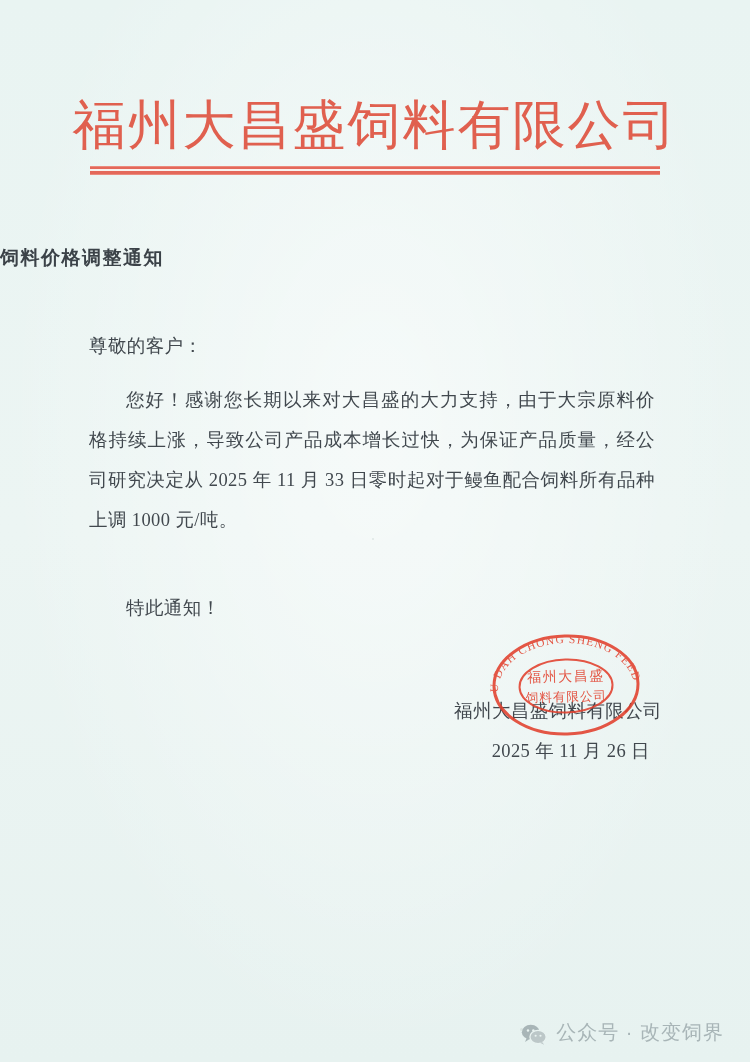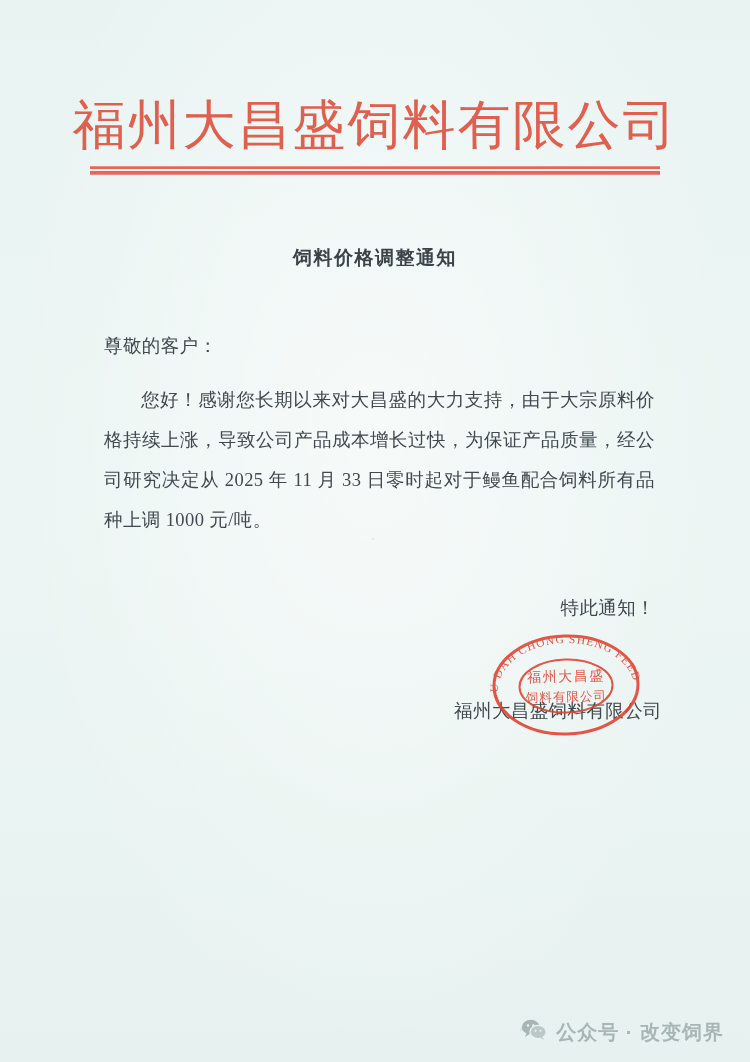--- a/index.html
+++ b/index.html
@@ -65,51 +65,49 @@
     top: 2px;
     height: 1.5px;
     background: #f7f2ef;
   }
 
   
   .doc-title {
     position: absolute;
     left: 0; right: 0;
     top: 222px;
-    text-align: center;
     font-size: 19px;
     font-weight: bold;
     letter-spacing: 1.5px;
     color: #3b4248;
   }
 
   
   .body-block {
     position: absolute;
-    left: 104px;
+    left: 89px;
     right: 95px;
     top: 303px;
     color: #41484e;
     font-size: 18.5px;
     line-height: 40px;
     letter-spacing: 0.4px;
   }
   .salutation {
     margin: 0 0 14px 0;
   }
   .para {
     margin: 0;
     text-indent: 2em;
     text-align: justify;
     text-justify: inter-ideograph;
   }
   .closing {
     margin: 48px 0 0 0;
     text-indent: 2em;
-    text-align: right;
   }
 
   
   .sign-block {
     position: absolute;
     right: 88px;
     top: 668px;
     text-align: right;
     color: #41484e;
     font-size: 18.5px;
@@ -133,27 +131,26 @@
     pointer-events: none;
   }
   .seal svg { display: block; width: 100%; height: 100%; }
 
   
   .footer {
     position: absolute;
     right: 26px;
     bottom: 16px;
     display: flex;
-    align-items: flex-start;
+    align-items: flex-end;
     gap: 9px;
     color: #a8b5b7;
     font-family: "Liberation Sans", "DejaVu Sans", sans-serif;
     font-size: 20px;
     letter-spacing: 1px;
-    font-weight: bold;
   }
   .wechat-icon {
     width: 26px;
     height: 22px;
     display: block;
   }
   .wechat-icon svg { display: block; }
 
   
   .speck {
@@ -182,20 +179,21 @@
   <div class="doc-title">饲料价格调整通知</div>
 
   <div class="body-block">
     <p class="salutation">尊敬的客户：</p>
     <p class="para">您好！感谢您长期以来对大昌盛的大力支持，由于大宗原料价格持续上涨，导致公司产品成本增长过快，为保证产品质量，经公司研究决定从 2025 年 11 月 33 日零时起对于鳗鱼配合饲料所有品种上调 1000 元/吨。</p>
     <p class="closing">特此通知！</p>
   </div>
 
   <div class="sign-block">
     <p class="sign-company">福州大昌盛饲料有限公司</p>
+    <p class="sign-date">2025 年 11 月 26 日</p>
   </div>
 
   <div class="seal">
     <svg viewBox="0 0 316 216" xmlns="http://www.w3.org/2000/svg">
       <defs>
         <path id="sealArcTop" d="M 22,116 A 136,92 0 0 1 294,116" fill="none"></path>
         <path id="sealArcBottom" d="M 40,116 A 118,78 0 0 0 276,116" fill="none"></path>
       </defs>
       <ellipse cx="158" cy="108" rx="144" ry="98" fill="none" stroke="#e2402d" stroke-width="6"></ellipse>
       <ellipse cx="158" cy="110" rx="93" ry="53" fill="none" stroke="#e2402d" stroke-width="4"></ellipse>

